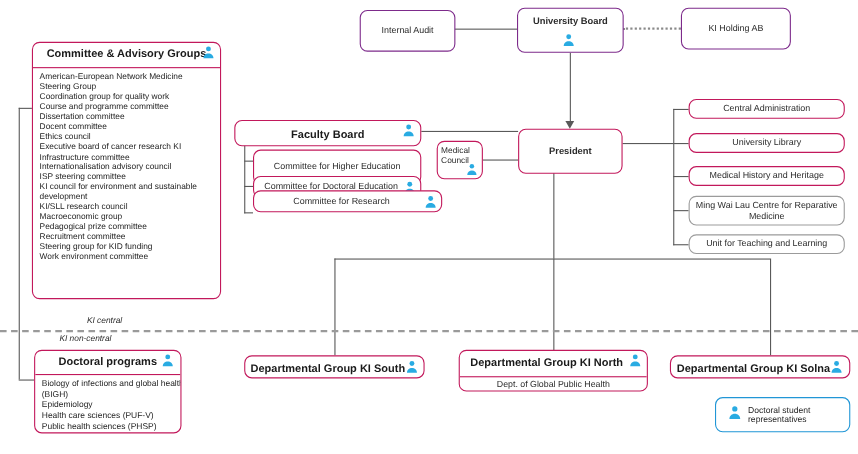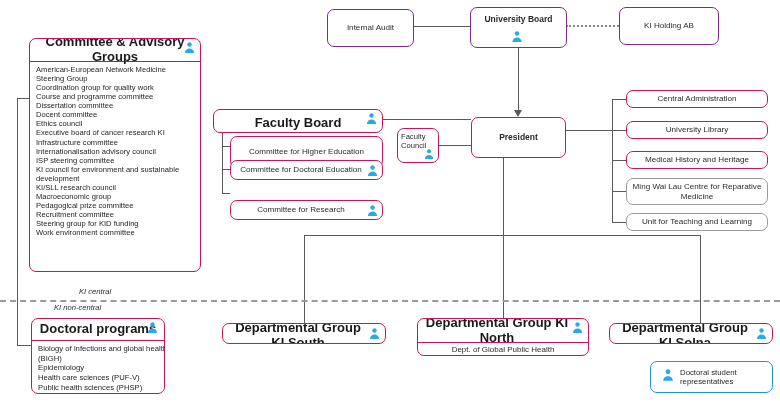--- a/index.html
+++ b/index.html
@@ -58,21 +58,21 @@
   }
   .box.purple { border-color: #7d2b8b; }
   .box.gray   { border-color: #9b9b9b; }
   .box.blue   { border-color: #2196d6; border-width: 1.4px; }
 
   .bx-head {
     position: relative;
     display: flex;
     align-items: center;
     justify-content: center;
-    font-size: 13px;
+    font-size: 10px;
     font-weight: bold;
     color: #1a1a1a;
     text-align: center;
     padding: 2px 4px;
     line-height: 1.15;
     flex: none;
   }
   .bx-head.sep { border-bottom: 1.4px solid #c2185b; }
 
   .bx-plain {
@@ -259,33 +259,33 @@
   <div class="box" style="left:230px; top:160px; width:153px; height:20px;">
     <div class="bx-plain" style="padding-right:16px;">Committee for Doctoral Education</div>
     <span class="pico" style="right:3px; top:3px;">
       <svg width="13" height="13" viewBox="0 0 24 24" aria-hidden="true">
         <circle cx="12" cy="6.4" r="4.1" fill="#29ABE2"></circle>
         <path d="M3.6 22c0-4.7 3.8-8 8.4-8s8.4 3.3 8.4 8z" fill="#29ABE2"></path>
       </svg>
     </span>
   </div>
 
-  <div class="box" style="left:230px; top:200px; width:153px; height:20px;">
+  <div class="box" style="left:230px; top:173px; width:172px; height:20px;">
     <div class="bx-plain" style="padding-right:16px;">Committee for Research</div>
     <span class="pico" style="right:3px; top:3px;">
       <svg width="13" height="13" viewBox="0 0 24 24" aria-hidden="true">
         <circle cx="12" cy="6.4" r="4.1" fill="#29ABE2"></circle>
         <path d="M3.6 22c0-4.7 3.8-8 8.4-8s8.4 3.3 8.4 8z" fill="#29ABE2"></path>
       </svg>
     </span>
   </div>
 
   <div class="box" style="left:397px; top:128px; width:42px; height:35px;">
     <div style="position:relative; height:100%; padding:3px 3px 0 3px; box-sizing:border-box;">
-      <div style="font-size:7.6px; color:#2b2b2b; line-height:1.25;">Faculty</div>
+      <div style="font-size:7.6px; color:#2b2b2b; line-height:1.25;">Medical</div>
       <div style="font-size:7.6px; color:#2b2b2b; line-height:1.25;">Council</div>
       <span class="pico" style="right:3px; bottom:2px;">
         <svg width="12" height="12" viewBox="0 0 24 24" aria-hidden="true">
           <circle cx="12" cy="6.4" r="4.1" fill="#29ABE2"></circle>
           <path d="M3.6 22c0-4.7 3.8-8 8.4-8s8.4 3.3 8.4 8z" fill="#29ABE2"></path>
         </svg>
       </span>
     </div>
   </div>
 

